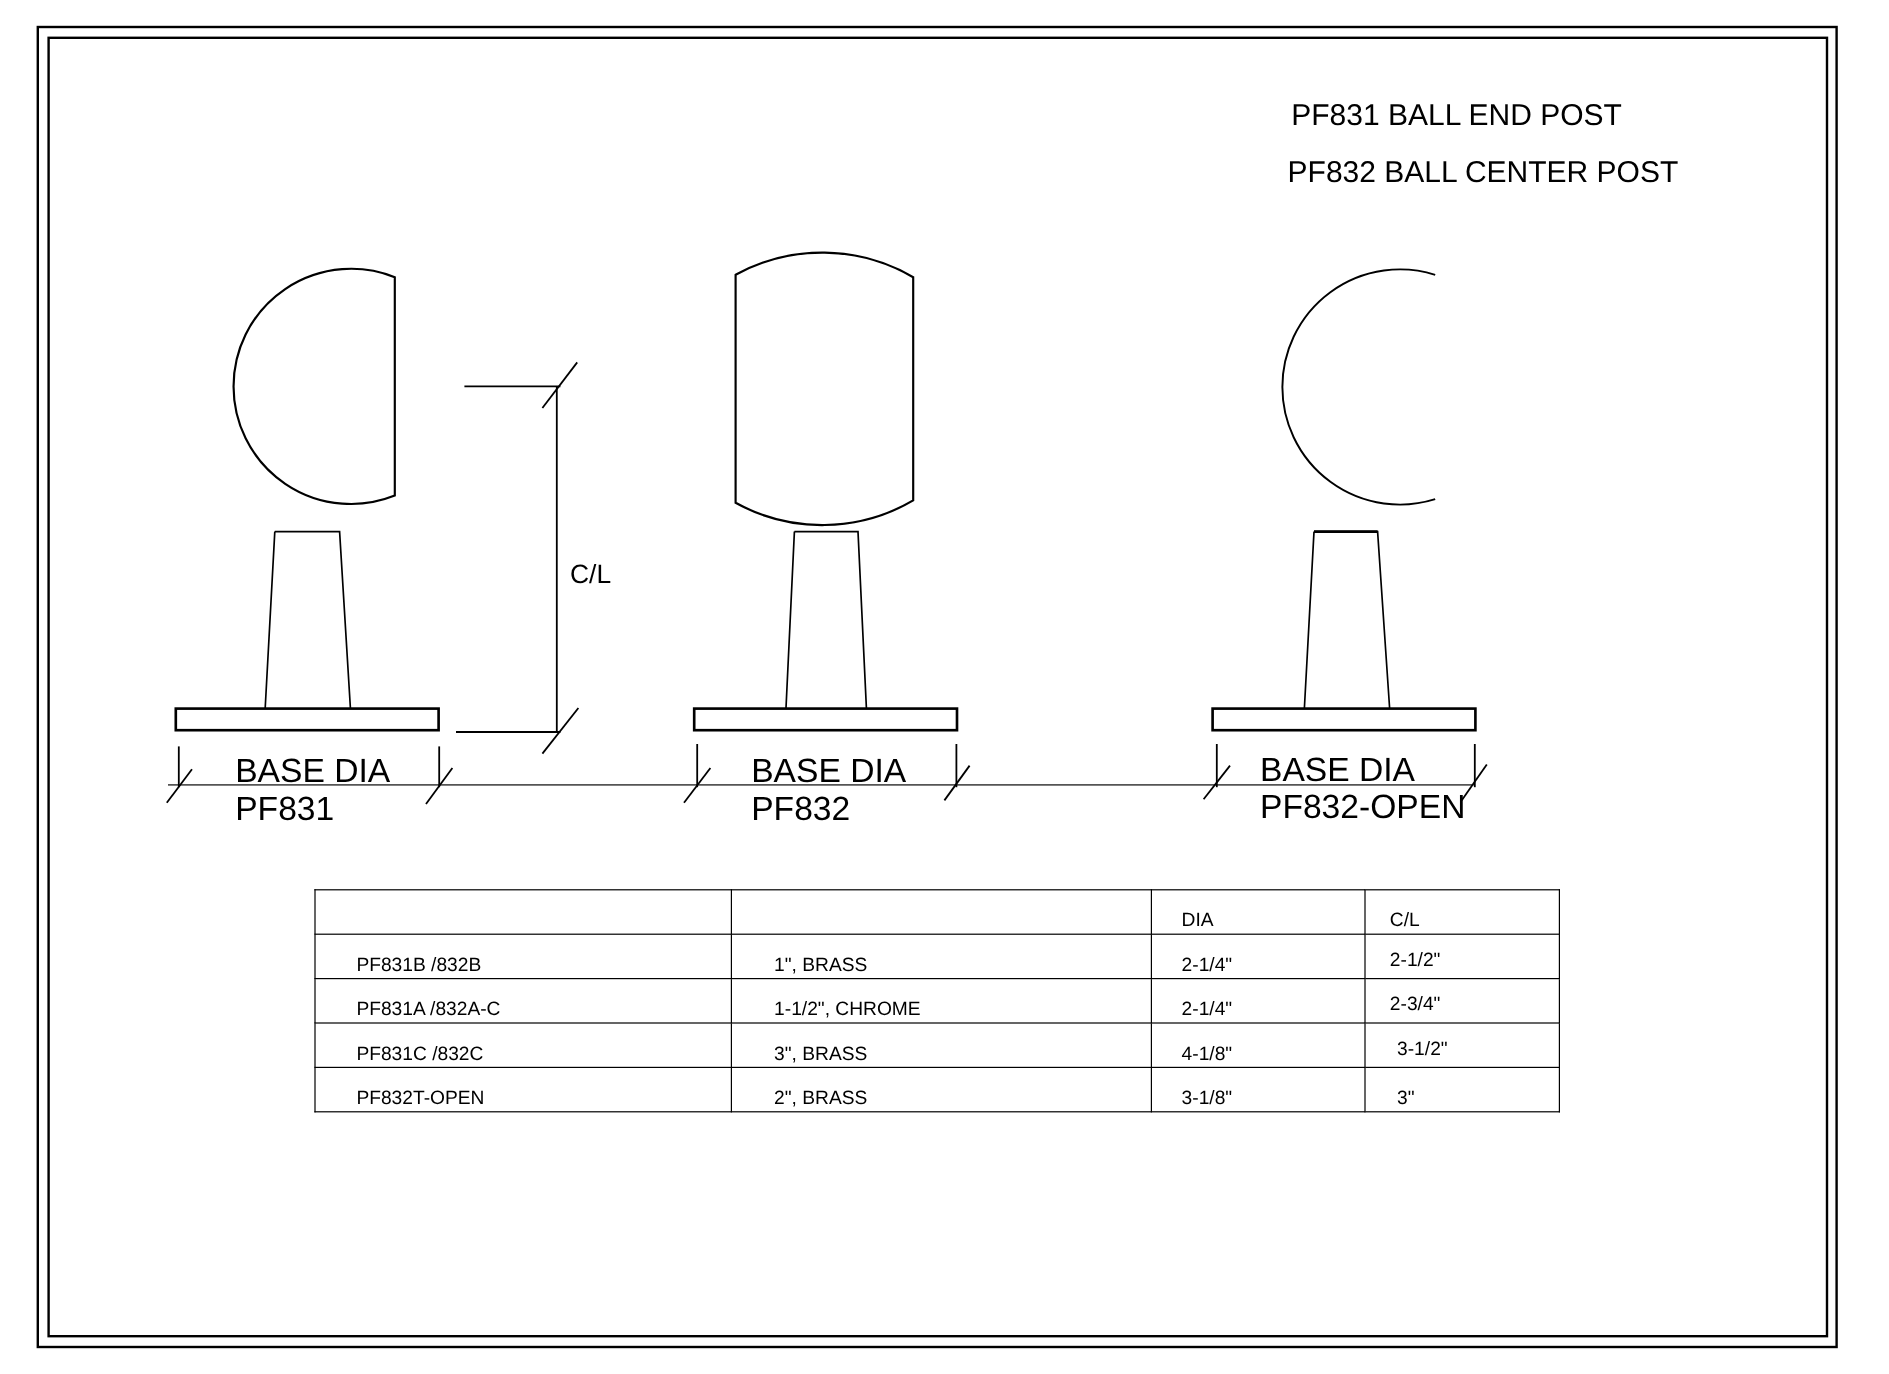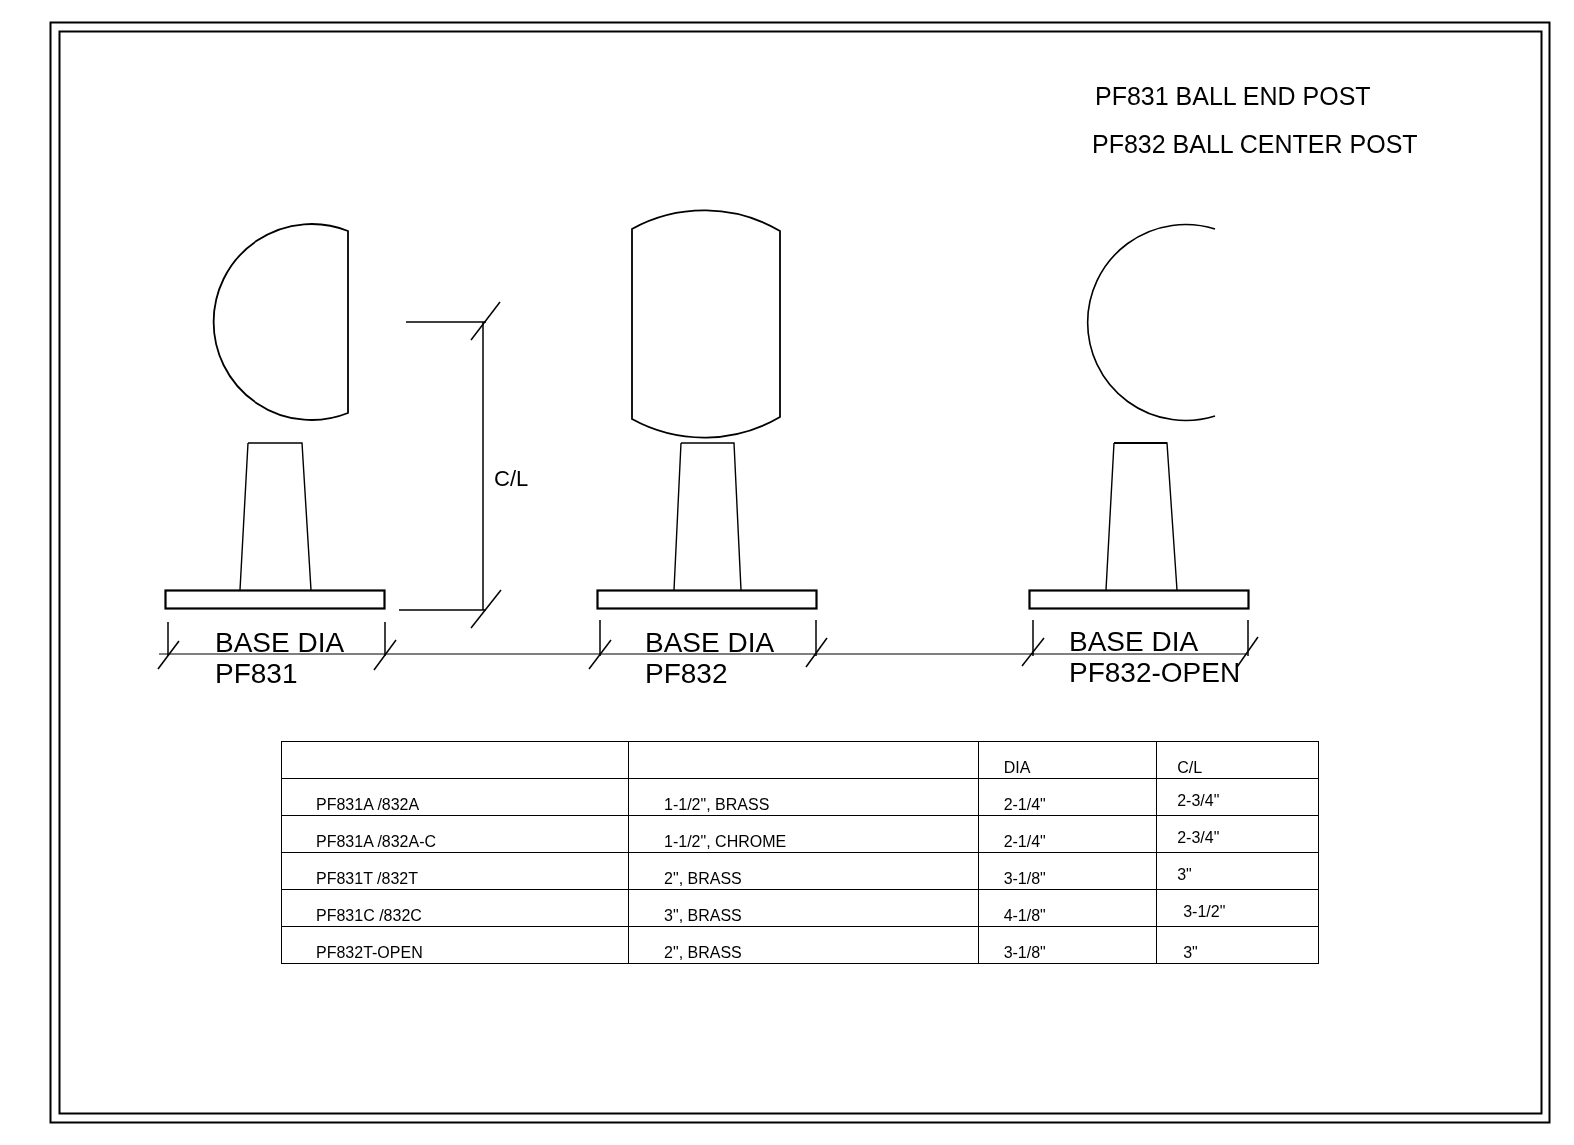--- a/index.html
+++ b/index.html
@@ -1,18 +1,18 @@
 <!DOCTYPE html>
 <html><head>
 <meta charset="utf-8">
 <style>
   html, body { margin: 0; padding: 0; background: #ffffff; }
   body { width: 1574px; height: 1145px; position: relative; overflow: hidden;
          font-family: "Liberation Sans", "DejaVu Sans", sans-serif; color: #000; }
-  .sheet { position: absolute; left: 0; top: 0; width: 1300px; height: 1145px; margin-left: 19px; }
+  .sheet { position: absolute; left: 0; top: 0; width: 1300px; height: 1145px; }
   svg.art { position: absolute; left: 0; top: 0; }
   .txt { position: absolute; white-space: nowrap; line-height: 1; color: #000; }
   .title { font-size: 25px; }
   .lbl { font-size: 28px; }
   .cl { font-size: 22px; }
   .spec-table { position: absolute; left: 262px; top: 741px; border-collapse: collapse;
                 font-size: 16px; }
   .spec-table td, .spec-table th { border: 1.5px solid #000; padding: 0; height: 36px;
                 font-weight: normal; text-align: left; vertical-align: bottom; }
   .spec-table th { height: 36px; }
@@ -103,36 +103,30 @@
     <thead>
       <tr>
         <th class="c1"><span></span></th>
         <th class="c2"><span></span></th>
         <th class="c3 hdr-dia"><span>DIA</span></th>
         <th class="c4 hdr-cl"><span>C/L</span></th>
       </tr>
     </thead>
     <tbody>
       <tr>
-        <td class="c1"><span>PF831A /832A</span></td>
-        <td class="c2"><span>1-1/2", BRASS</span></td>
+        <td class="c1"><span>PF831B /832B</span></td>
+        <td class="c2"><span>1", BRASS</span></td>
         <td class="c3"><span>2-1/4"</span></td>
-        <td class="c4 cl-cell"><span>2-3/4"</span></td>
+        <td class="c4 cl-cell"><span>2-1/2"</span></td>
       </tr>
       <tr>
         <td class="c1"><span>PF831A /832A-C</span></td>
         <td class="c2"><span>1-1/2", CHROME</span></td>
         <td class="c3"><span>2-1/4"</span></td>
         <td class="c4 cl-cell"><span>2-3/4"</span></td>
-      </tr>
-      <tr>
-        <td class="c1"><span>PF831T /832T</span></td>
-        <td class="c2"><span>2", BRASS</span></td>
-        <td class="c3"><span>3-1/8"</span></td>
-        <td class="c4 cl-cell"><span>3"</span></td>
       </tr>
       <tr>
         <td class="c1"><span>PF831C /832C</span></td>
         <td class="c2"><span>3", BRASS</span></td>
         <td class="c3"><span>4-1/8"</span></td>
         <td class="c4 cl-cell" style="padding-left:26px !important;"><span>3-1/2"</span></td>
       </tr>
       <tr>
         <td class="c1"><span>PF832T-OPEN</span></td>
         <td class="c2"><span>2", BRASS</span></td>

